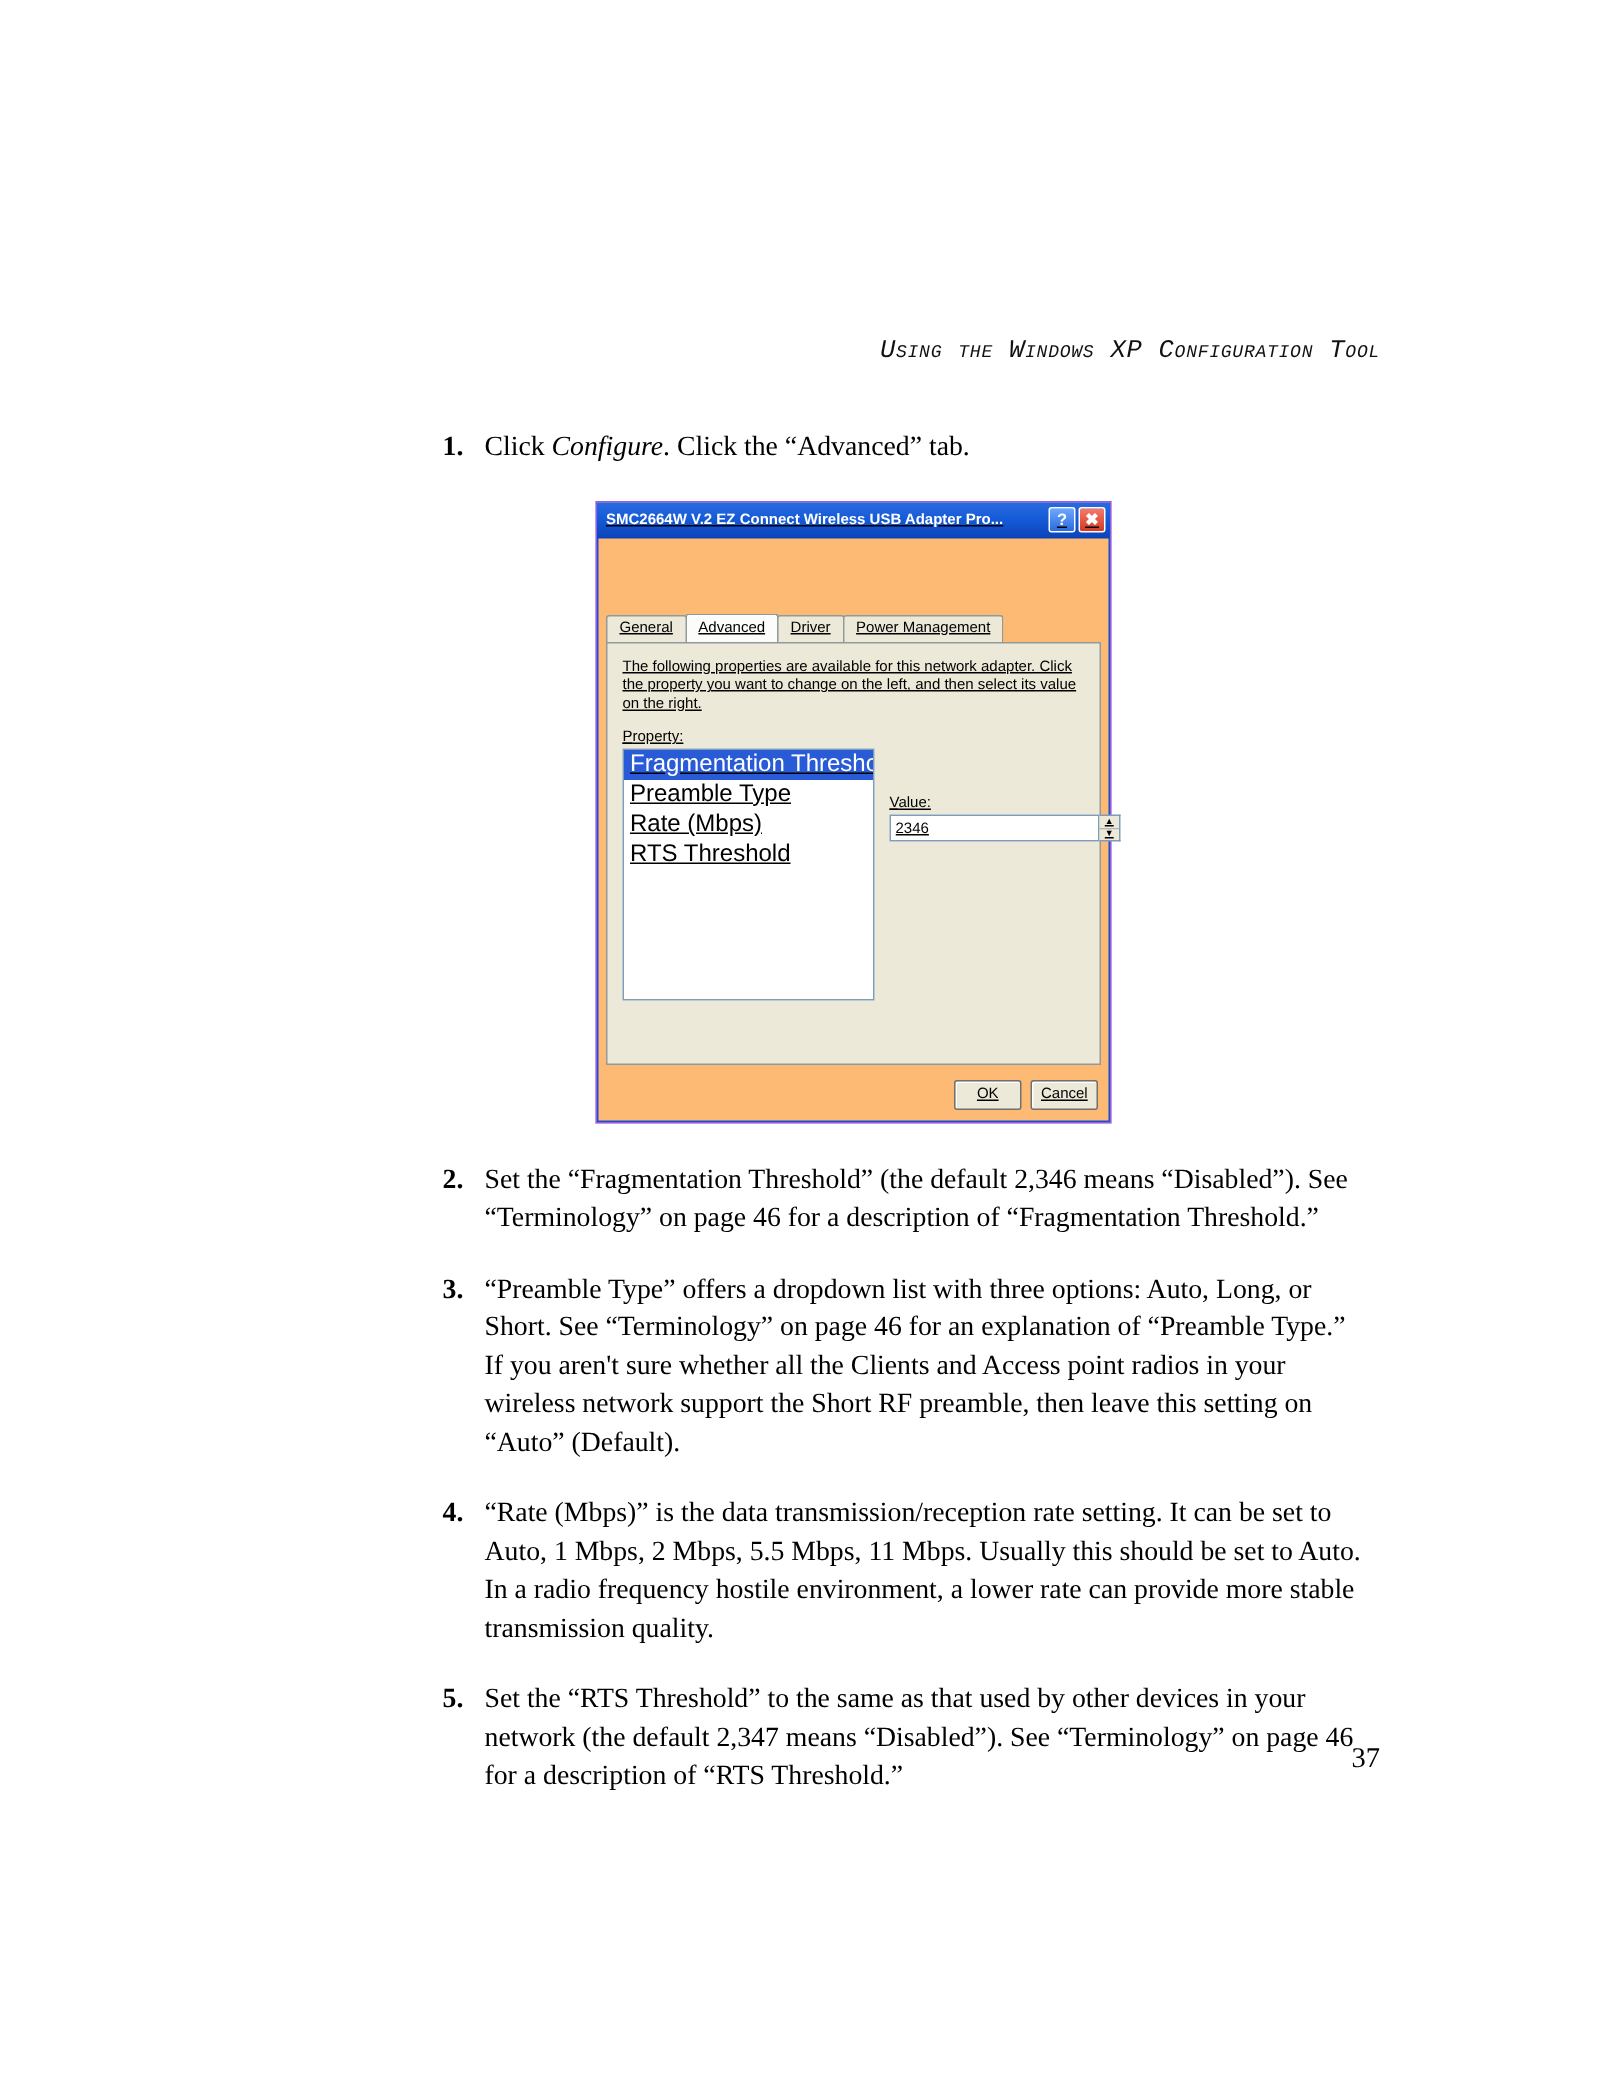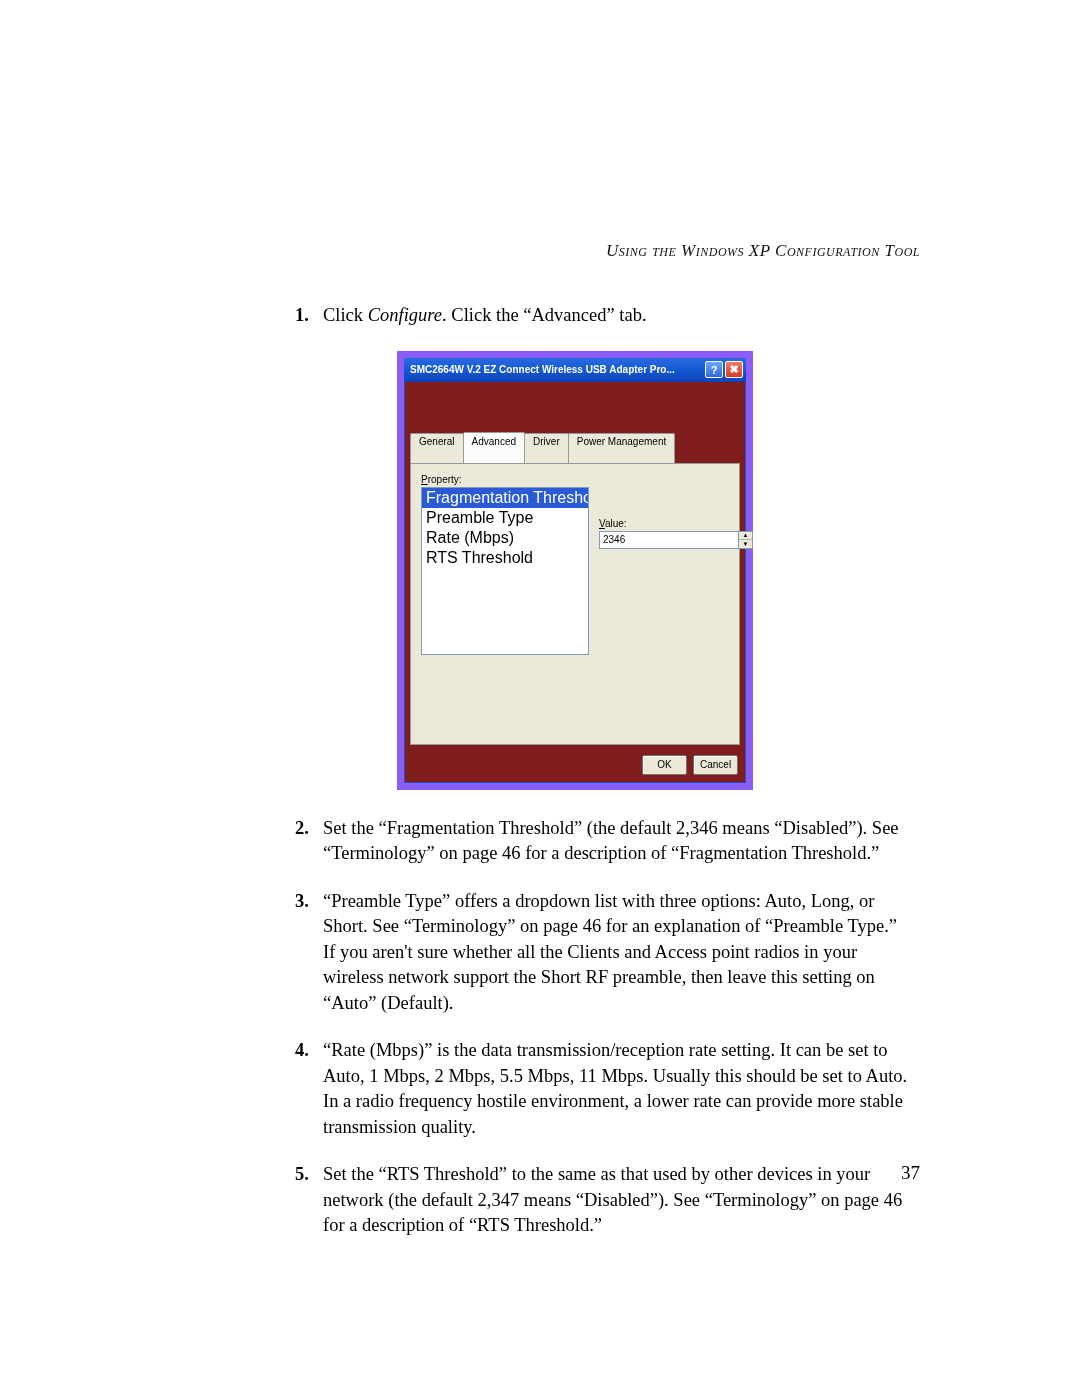--- a/index.html
+++ b/index.html
@@ -12,27 +12,27 @@
     color: #000;
   }
   .page {
     position: relative;
     width: 1080px;
     height: 1397px;
     box-sizing: border-box;
     padding: 225px 160px 0 295px;
   }
   .page-header {
-    font-family: Liberation Serif, serif;
+    font-family: Liberation Mono, monospace;
     font-variant: small-caps;
     font-style: italic;
     font-size: 17px;
     letter-spacing: 0.5px;
     text-align: right;
-    margin: 16px 0 42px 0;
+    margin: 0 0 42px 0;
     color: #111;
   }
   ol.steps {
     list-style: none;
     margin: 0;
     padding: 0;
   }
   ol.steps > li {
     display: flex;
     margin-bottom: 22px;
@@ -54,23 +54,24 @@
   .fig-wrap {
     margin: 10px 0 26px 102px;
   }
 
   
   .xp-dialog {
     width: 342px;
     font-family: Tahoma, Arial, sans-serif;
     font-size: 10px;
     color: #000;
-    border: 7px solid #8b5cf6;
-    background: #7f1d1d;
+    border: 1px solid #8b5cf6;
+    background: #fdba74;
     box-shadow: 0 0 0 1px #1d4fc5 inset;
+    text-decoration: underline;
   }
   .xp-titlebar {
     height: 24px;
     background: linear-gradient(to bottom, #2a6ae0 0%, #155bd7 45%, #0b43b8 100%);
     color: #fff;
     display: flex;
     align-items: center;
     padding: 0 3px 0 6px;
   }
   .xp-title {
@@ -117,21 +118,21 @@
     top: 1px;
     border-radius: 2px 2px 0 0;
     margin-right: -1px;
     margin-top: 44px;
   }
   .xp-tab.active {
     background: #fcfcfb;
     z-index: 2;
     top: 0;
     padding-top: 3px;
-    padding-bottom: 16px;
+    padding-bottom: 4px;
   }
   .xp-tabpanel {
     border: 1px solid #919b9c;
     background: #ece9d8;
     margin: 0 6px 6px 6px;
     padding: 10px;
     height: 282px;
     box-sizing: border-box;
     position: relative;
   }
@@ -256,20 +257,21 @@
       </div>
 
       <div class="xp-tabs">
         <div class="xp-tab">General</div>
         <div class="xp-tab active">Advanced</div>
         <div class="xp-tab">Driver</div>
         <div class="xp-tab">Power Management</div>
       </div>
 
       <div class="xp-tabpanel">
+        <div class="xp-desc">The following properties are available for this network adapter. Click the property you want to change on the left, and then select its value on the right.</div>
 
         <div class="xp-cols">
           <div class="xp-left">
             <div class="xp-label"><span class="ul">P</span><span>roperty:</span></div>
             <div class="xp-listbox">
               <div class="xp-listitem selected">Fragmentation Threshold</div>
               <div class="xp-listitem">Preamble Type</div>
               <div class="xp-listitem">Rate (Mbps)</div>
               <div class="xp-listitem">RTS Threshold</div>
             </div>

